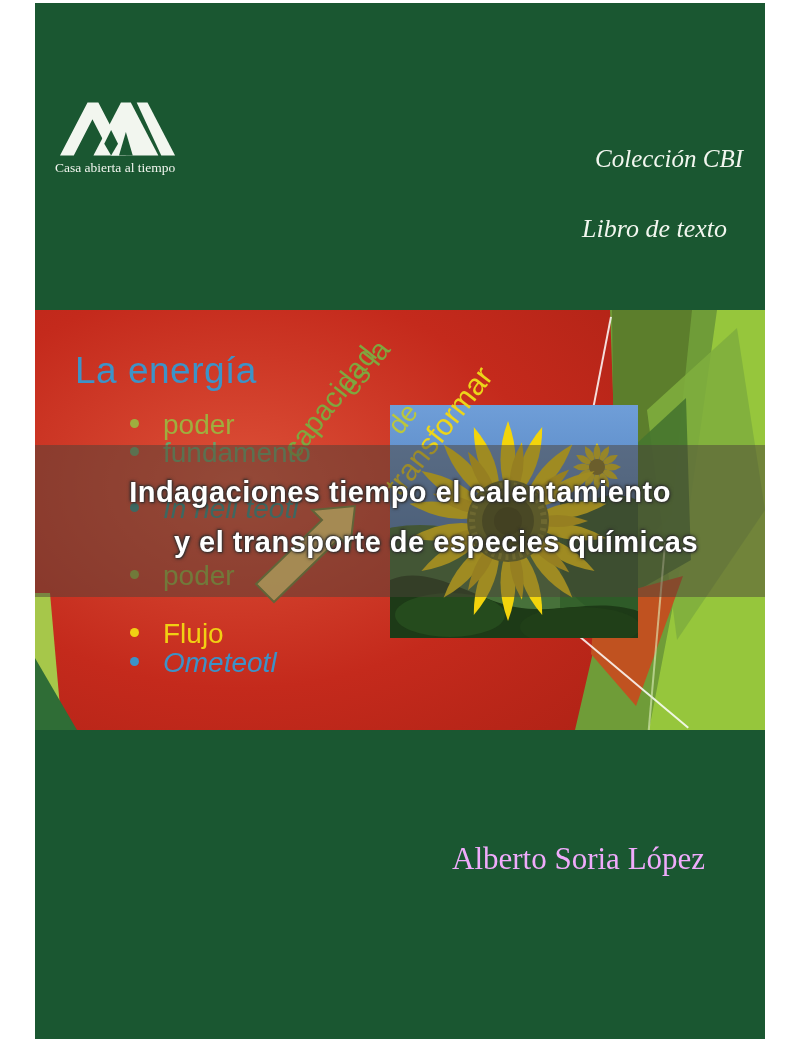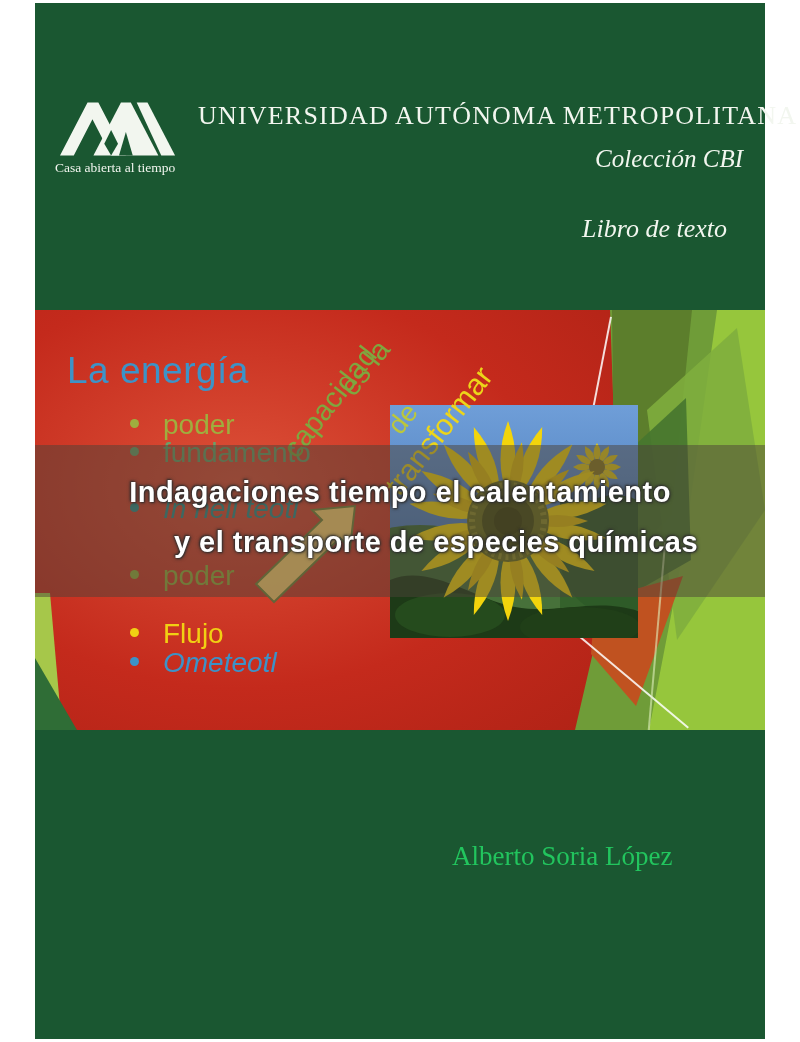--- a/index.html
+++ b/index.html
@@ -42,21 +42,21 @@
   .g-midlight{background:#7fae3e;opacity:.88;clip-path:polygon(612px 100px,702px 18px,730px 200px,642px 330px);}
   .g-darktri{background:#47762f;opacity:.92;clip-path:polygon(586px 148px,651px 88px,656px 250px,593px 286px);}
   .g-orange{background:#c05220;clip-path:polygon(560px 290px,648px 266px,601px 396px,556px 344px);}
   .g-corner-light{background:#a6c74a;clip-path:polygon(0px 283px,15px 283px,27px 420px,0px 420px);}
   .g-corner-dark{background:#2f6d36;clip-path:polygon(0px 348px,42px 420px,0px 420px);}
   .thin-line{position:absolute;width:2px;background:rgba(255,255,255,.85);pointer-events:none;}
   .lineA{left:566px;top:6px;height:94px;transform:rotate(11deg);}
   .lineB{left:568px;top:237px;height:220px;transform:rotate(-50deg);}
   .lineC{left:620px;top:232px;height:210px;transform:rotate(5deg);background:rgba(225,242,190,.6);width:1.5px;}
   .slide-heading{
-    position:absolute;left:32px;top:40px;font-size:37px;color:#3d93c8;letter-spacing:.5px;
+    position:absolute;left:40px;top:40px;font-size:37px;color:#3d93c8;letter-spacing:.5px;
   }
   .bullet-item{position:absolute;font-size:28px;line-height:1;white-space:nowrap;}
   .bullet-item .dot{display:inline-block;width:9px;height:9px;border-radius:50%;background:currentColor;vertical-align:middle;margin-right:24px;margin-top:-6px;}
   .bi1{left:95px;top:101px;}
   .bi2{left:95px;top:129px;}
   .bi3{left:95px;top:185px;}
   .bi4{left:95px;top:252px;}
   .bi5{left:95px;top:281px;}
   .bi6{left:95px;top:310px;}
   .bi7{left:95px;top:339px;}
@@ -74,41 +74,40 @@
   .book-title{
     position:absolute;left:0;width:730px;text-align:center;
     font-size:29px;font-weight:bold;letter-spacing:.5px;color:#ffffff;white-space:nowrap;
     text-shadow:0 0 4px rgba(45,45,45,.95),1px 1px 2px rgba(45,45,45,.9),-1px -1px 2px rgba(45,45,45,.9);
   }
   .title-l1{top:166px;}
   .title-l2{top:216px;padding-left:36px;}
   
   .author{
     position:absolute;left:417px;top:838px;
-    font-family:"Liberation Serif",serif;font-size:27px;color:#22c55e;white-space:nowrap;
+    font-family:"Liberation Serif",serif;font-size:31px;color:#f0abfc;white-space:nowrap;
   }
 </style>
 </head>
 <body>
 
 <div class="cover">
 
   <svg class="logo" viewBox="0 0 120 62">
     <g fill="#f2f6ef">
       <path d="M0,58 L28,4 L39,4 L67,58 L52,58 L33,21 L14,58 Z"></path>
       <path d="M34,58 L62,4 L72,4 L100,58 Z"></path>
       <path d="M78,4 L89,4 L117,58 L103,58 Z"></path>
     </g>
     <g fill="#1a5731">
       <path d="M45,46 L52,32 L59,46 L52,58 Z"></path>
       <path d="M60,58 L67,34 L74,58 Z"></path>
     </g>
   </svg>
   <div class="logo-caption">Casa abierta al tiempo</div>
-  <div class="univ-title">UNIVERSIDAD AUTÓNOMA METROPOLITANA</div>
   <div class="coleccion">Colección CBI</div>
   <div class="libro">Libro de texto</div>
 
   <div class="collage">
 
     <div class="poly g-base"></div>
     <div class="poly g-olive"></div>
     <div class="poly g-bright"></div>
     <div class="poly g-midlight"></div>
     <div class="poly g-darktri"></div>

